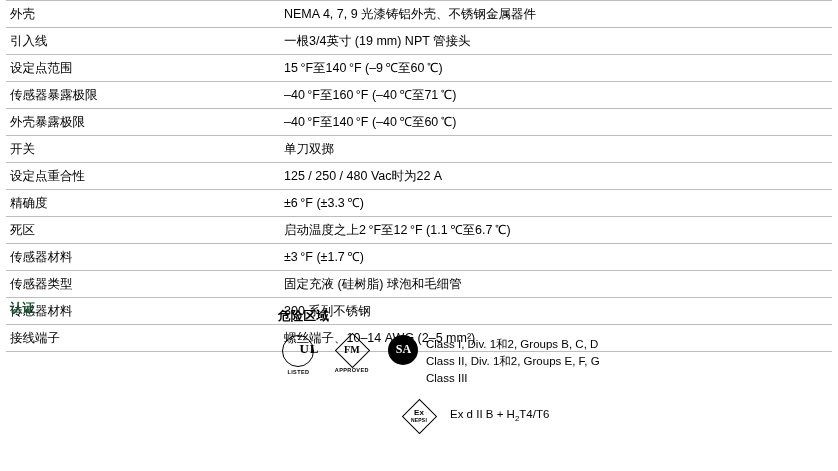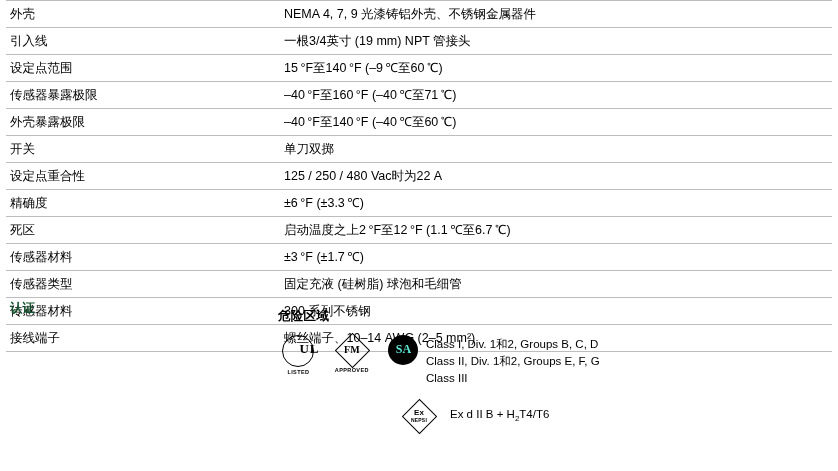--- a/index.html
+++ b/index.html
@@ -148,21 +148,21 @@
     width: 40px;
     text-align: center;
     margin-right: 4px;
   }
   .csa-badge {
     width: 30px;
     height: 30px;
     margin: 0 auto;
     border-radius: 50%;
     background: #000;
-    color: #5eead4;
+    color: #ffffff;
     position: relative;
   }
   .csa-badge .csa-text {
     position: absolute;
     left: 0;
     right: 0;
     top: 7px;
     font-size: 12px;
     font-weight: bold;
     font-family: "Liberation Serif", serif;

